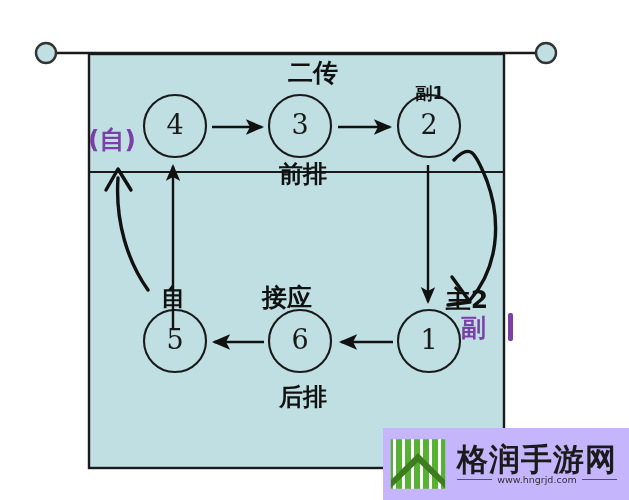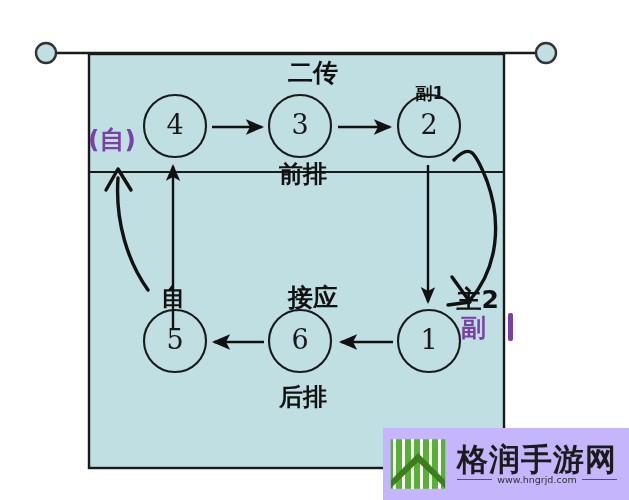--- a/index.html
+++ b/index.html
@@ -160,22 +160,22 @@
   <div class="pos-num" style="position:absolute;left:160px;top:109px;width:30px;text-align:center;font-size:27px;color:#1a1a1a;">4</div>
   <div class="pos-num" style="position:absolute;left:285px;top:109px;width:30px;text-align:center;font-size:27px;color:#1a1a1a;">3</div>
   <div class="pos-num" style="position:absolute;left:414px;top:109px;width:30px;text-align:center;font-size:27px;color:#1a1a1a;">2</div>
   <div class="pos-num" style="position:absolute;left:160px;top:324px;width:30px;text-align:center;font-size:27px;color:#1a1a1a;">5</div>
   <div class="pos-num" style="position:absolute;left:285px;top:324px;width:30px;text-align:center;font-size:27px;color:#1a1a1a;">6</div>
   <div class="pos-num" style="position:absolute;left:414px;top:324px;width:30px;text-align:center;font-size:27px;color:#1a1a1a;">1</div>
 
   <div class="hand-label" style="position:absolute;left:270px;top:56px;width:86px;text-align:center;font-size:25px;color:#111111;">二传</div>
   <div class="hand-label" style="position:absolute;left:394px;top:56px;width:72px;text-align:center;font-size:17px;color:#111111;margin-top:26px;">副1</div>
   <div class="hand-label" style="position:absolute;left:150px;top:281px;width:46px;text-align:center;font-size:24px;color:#111111;">自</div>
-  <div class="hand-label" style="position:absolute;left:272px;top:281px;width:82px;text-align:center;font-size:25px;color:#111111;">接应</div>
-  <div class="hand-label" style="position:absolute;left:435px;top:283px;width:64px;text-align:right;font-size:25px;color:#111111;">主2</div>
+  <div class="hand-label" style="position:absolute;left:262px;top:281px;width:82px;font-size:25px;color:#111111;">接应</div>
+  <div class="hand-label" style="position:absolute;left:435px;top:283px;width:64px;text-align:center;font-size:25px;color:#111111;">主2</div>
 
   <div class="hand-label" style="position:absolute;left:262px;top:381px;width:82px;text-align:center;font-size:24px;color:#111111;">后排</div>
   <div class="hand-label" style="position:absolute;left:262px;top:158px;width:82px;text-align:center;font-size:24px;color:#111111;">前排</div>
 
   <div class="hand-label" style="position:absolute;left:88px;top:123px;width:70px;text-align:left;font-size:25px;color:#7b3fa8;">(自)</div>
   <div class="hand-label" style="position:absolute;left:461px;top:311px;width:40px;text-align:left;font-size:25px;color:#7b3fa8;">副</div>
   <div style="position:absolute;left:508px;top:313px;width:5px;height:28px;background:#7b3fa8;border-radius:2px;"></div>
 
   <div id="watermark">
     <div id="wm-logo">

